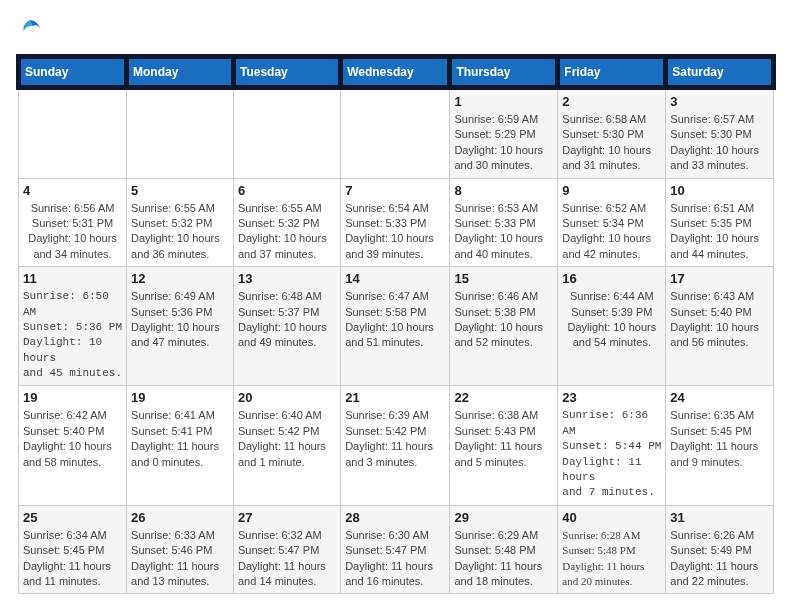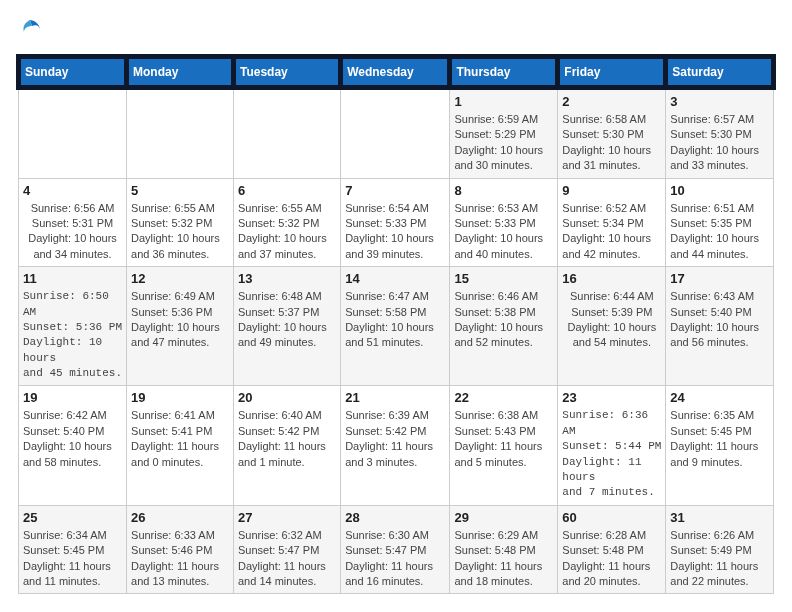--- a/index.html
+++ b/index.html
@@ -331,22 +331,22 @@
 and 16 minutes.</div>
         </td>
         <td>
           <div class="day-number">29</div>
           <div class="day-info" style="white-space: pre-line;">Sunrise: 6:29 AM
 Sunset: 5:48 PM
 Daylight: 11 hours
 and 18 minutes.</div>
         </td>
         <td>
-          <div class="day-number">60</div>
-          <div class="day-info" style="white-space: pre-line;">Sunrise: 6:28 AM
+          <div class="day-number">40</div>
+          <div class="day-info" style="white-space: pre-line; font-family: Liberation Serif, serif;">Sunrise: 6:28 AM
 Sunset: 5:48 PM
 Daylight: 11 hours
 and 20 minutes.</div>
         </td>
         <td>
           <div class="day-number">31</div>
           <div class="day-info" style="white-space: pre-line;">Sunrise: 6:26 AM
 Sunset: 5:49 PM
 Daylight: 11 hours
 and 22 minutes.</div>

